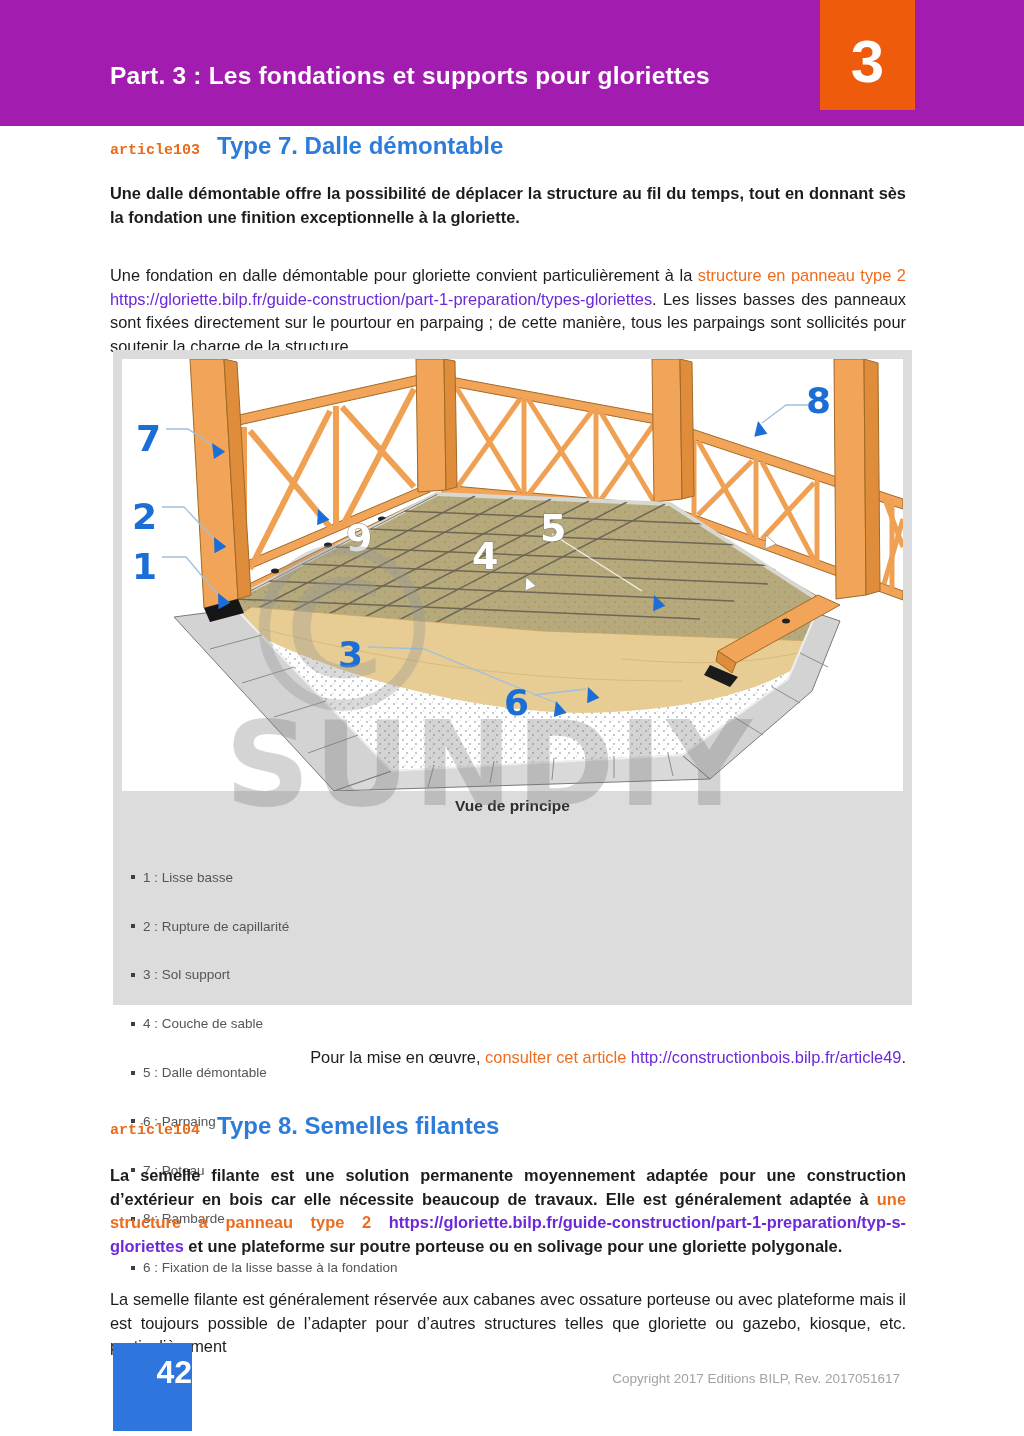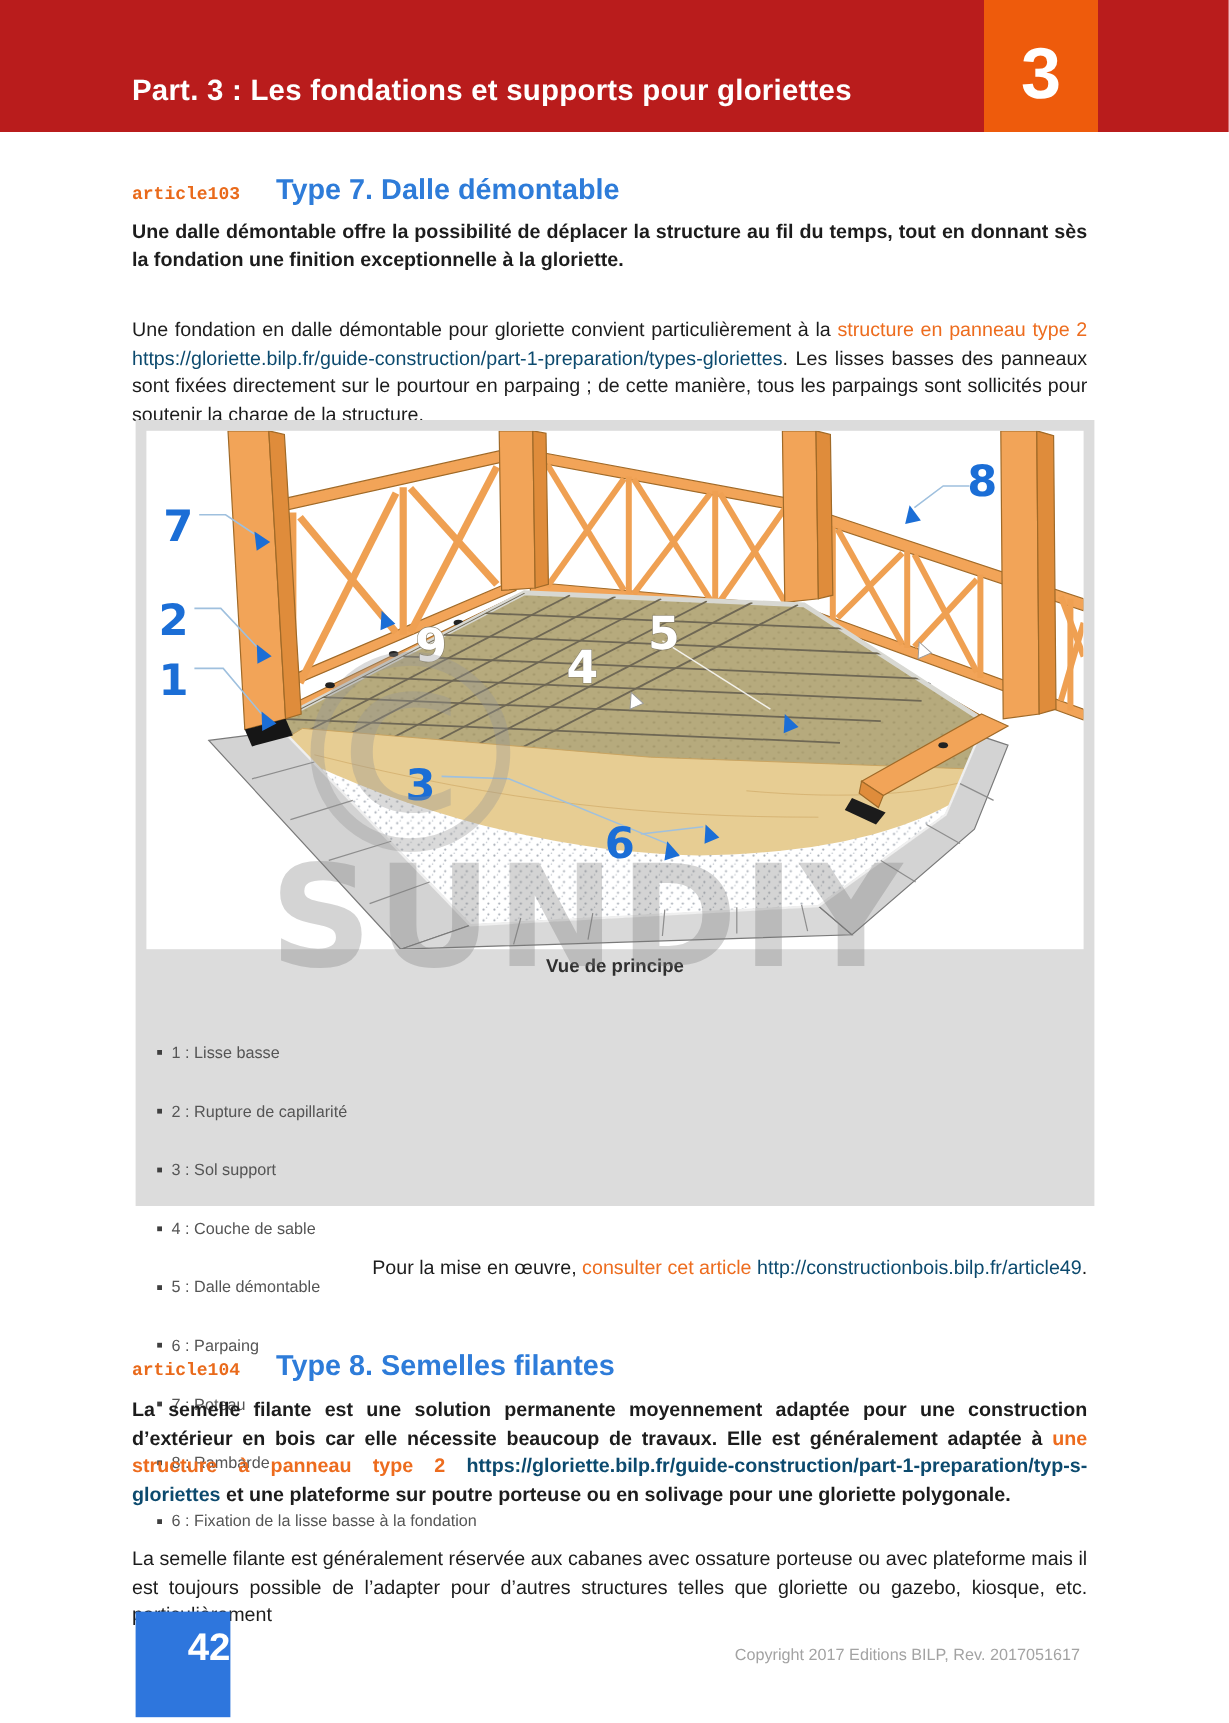--- a/index.html
+++ b/index.html
@@ -1,41 +1,41 @@
 <!DOCTYPE html>
 <html><head>
 <meta charset="utf-8">
 <style>
   html,body{margin:0;padding:0;}
   body{
     width:1024px;height:1436px;position:relative;background:#ffffff;
     font-family:"Liberation Sans",sans-serif;color:#1c1c1c;overflow:hidden;
   }
   
-  .topbar{position:absolute;left:0;top:0;width:1024px;height:110px;background:#b91c1c;}
+  .topbar{position:absolute;left:0;top:0;width:1024px;height:126px;background:#a21caf;}
   .topbar h1{position:absolute;left:110px;top:62px;margin:0;font-size:24.5px;font-weight:bold;color:#ffffff;letter-spacing:0.2px;}
   .chapter-box{position:absolute;left:820px;top:0;width:95px;height:110px;background:#ee5b0c;display:flex;align-items:center;justify-content:center;}
   .chapter-box span{color:#fff;font-size:60px;font-weight:bold;margin-top:12px;}
   
   .hrow{position:absolute;left:110px;display:flex;align-items:baseline;gap:14px;}
   .hrow .ref{color:#e96a1b;font-weight:bold;font-size:15px;font-family:Liberation Mono, monospace;}
-  .hrow h2{margin:16px;font-size:24px;font-weight:bold;color:#2e7cd9;}
+  .hrow h2{margin:3px;font-size:24px;font-weight:bold;color:#2e7cd9;}
   #h1row{top:129px;}
   #h2row{top:1109px;}
   
   .para{position:absolute;left:110px;width:796px;font-size:16.4px;line-height:23.4px;color:#1c1c1c;text-align:right;}
   .just{text-align:justify;}
   .bold{font-weight:bold;}
   #lead1{top:166px;}
   #body1{top:248px;}
   #mise{top:1030px;}
   #lead2{top:1148px;}
   #body2{top:1272px;}
   a.lnk{color:#ed6c1e;text-decoration:none;cursor:pointer;}
-  .urlgray{color:#0c4a6e;}
+  .urlgray{color:#6d28d9;}
   
   .figpanel{position:absolute;left:113px;top:350px;width:799px;height:655px;background:#dcdcdc;}
   .figimg{position:absolute;left:9px;top:9px;width:781px;height:432px;background:#ffffff;overflow:hidden;}
   .figimg svg{display:block;}
   .figcaption{position:absolute;left:0;top:447px;width:100%;text-align:center;font-weight:bold;font-size:15.5px;color:#2f2f2f;}
   .legend{position:absolute;left:18px;top:487px;margin:0;padding:0;list-style:none;}
   .legend li{display:flex;align-items:center;height:16.8px;font-size:13.5px;color:#555555;margin-top:32px;}
   .legend .sq{width:4px;height:4px;background:#3f3f3f;margin-right:8px;flex:none;}
   .wm-text{position:absolute;left:112px;top:355px;z-index:3;font-size:118px;font-weight:bold;letter-spacing:4px;line-height:1;color:rgba(120,120,120,0.32);pointer-events:none;font-family:"DejaVu Sans",sans-serif;}
   .wm-c{position:absolute;left:105px;top:158px;z-index:2;font-size:230px;line-height:1;color:rgba(150,150,150,0.35);pointer-events:none;font-family:"DejaVu Sans",sans-serif;}

